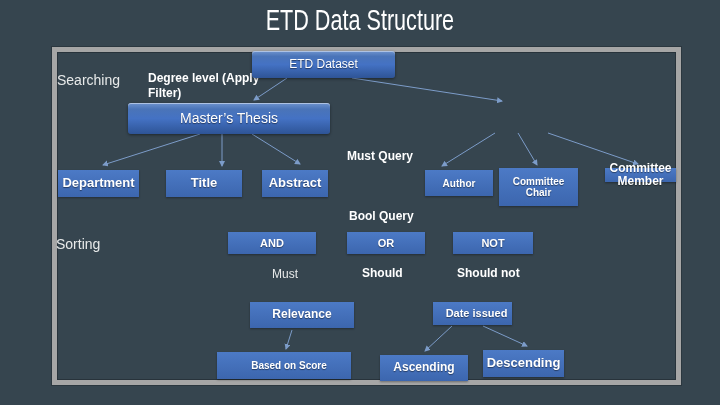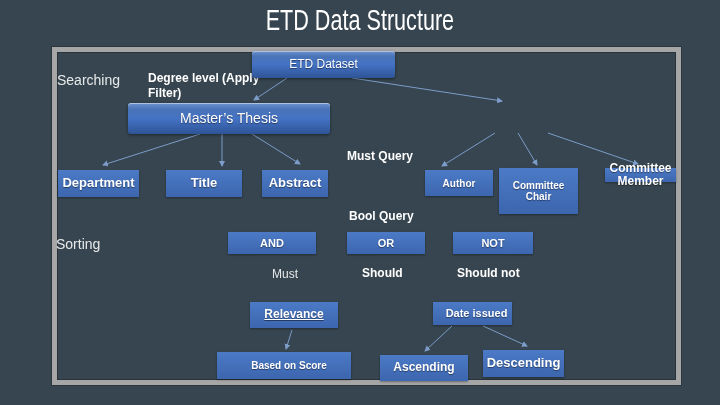--- a/index.html
+++ b/index.html
@@ -63,26 +63,26 @@
   <div class="lbl bold" style="left:362px;top:266px;font-size:12px;">Should</div>
   <div class="lbl bold" style="left:457px;top:266px;font-size:12px;">Should not</div>
 
   <div class="node grad" style="left:252px;top:51px;width:143px;height:27px;font-size:12px;">ETD Dataset</div>
   <div class="node grad" style="left:128px;top:103px;width:202px;height:31px;font-size:14px;">Master’s Thesis</div>
 
   <div class="node flat" style="left:58px;top:170px;width:81px;height:27px;font-size:13px;">Department</div>
   <div class="node flat" style="left:166px;top:170px;width:76px;height:27px;font-size:13px;">Title</div>
   <div class="node flat" style="left:262px;top:170px;width:66px;height:27px;font-size:13px;">Abstract</div>
   <div class="node flat" style="left:425px;top:170px;width:68px;height:26px;font-size:10px;">Author</div>
-  <div class="node flat" style="left:499px;top:168px;width:79px;height:46px;font-size:10px;padding:8px 10px;box-sizing:border-box;">Committee Chair</div>
+  <div class="node flat" style="left:499px;top:168px;width:79px;height:38px;font-size:10px;padding:8px 10px;box-sizing:border-box;">Committee Chair</div>
   <div class="node flat" style="left:605px;top:168px;width:71px;height:14px;font-size:12px;padding:0 6px;box-sizing:border-box;">Committee Member</div>
 
   <div class="node flat" style="left:228px;top:232px;width:88px;height:22px;font-size:11px;">AND</div>
   <div class="node flat" style="left:347px;top:232px;width:78px;height:22px;font-size:11px;">OR</div>
   <div class="node flat" style="left:453px;top:232px;width:80px;height:22px;font-size:11px;">NOT</div>
 
-  <div class="node flat" style="left:250px;top:302px;width:88px;height:26px;font-size:12px;text-decoration:underline;">Relevance</div>
+  <div class="node flat" style="left:250px;top:302px;width:104px;height:26px;font-size:12px;">Relevance</div>
   <div class="node flat" style="left:433px;top:302px;width:71px;height:23px;font-size:11px;padding-left:8px;">Date issued</div>
   <div class="node flat" style="left:217px;top:352px;width:124px;height:27px;font-size:10px;padding-left:10px;">Based on Score</div>
   <div class="node flat" style="left:380px;top:355px;width:88px;height:26px;font-size:12px;">Ascending</div>
   <div class="node flat" style="left:483px;top:350px;width:81px;height:27px;font-size:13px;">Descending</div>
 
 </div>
 
 </body></html>

